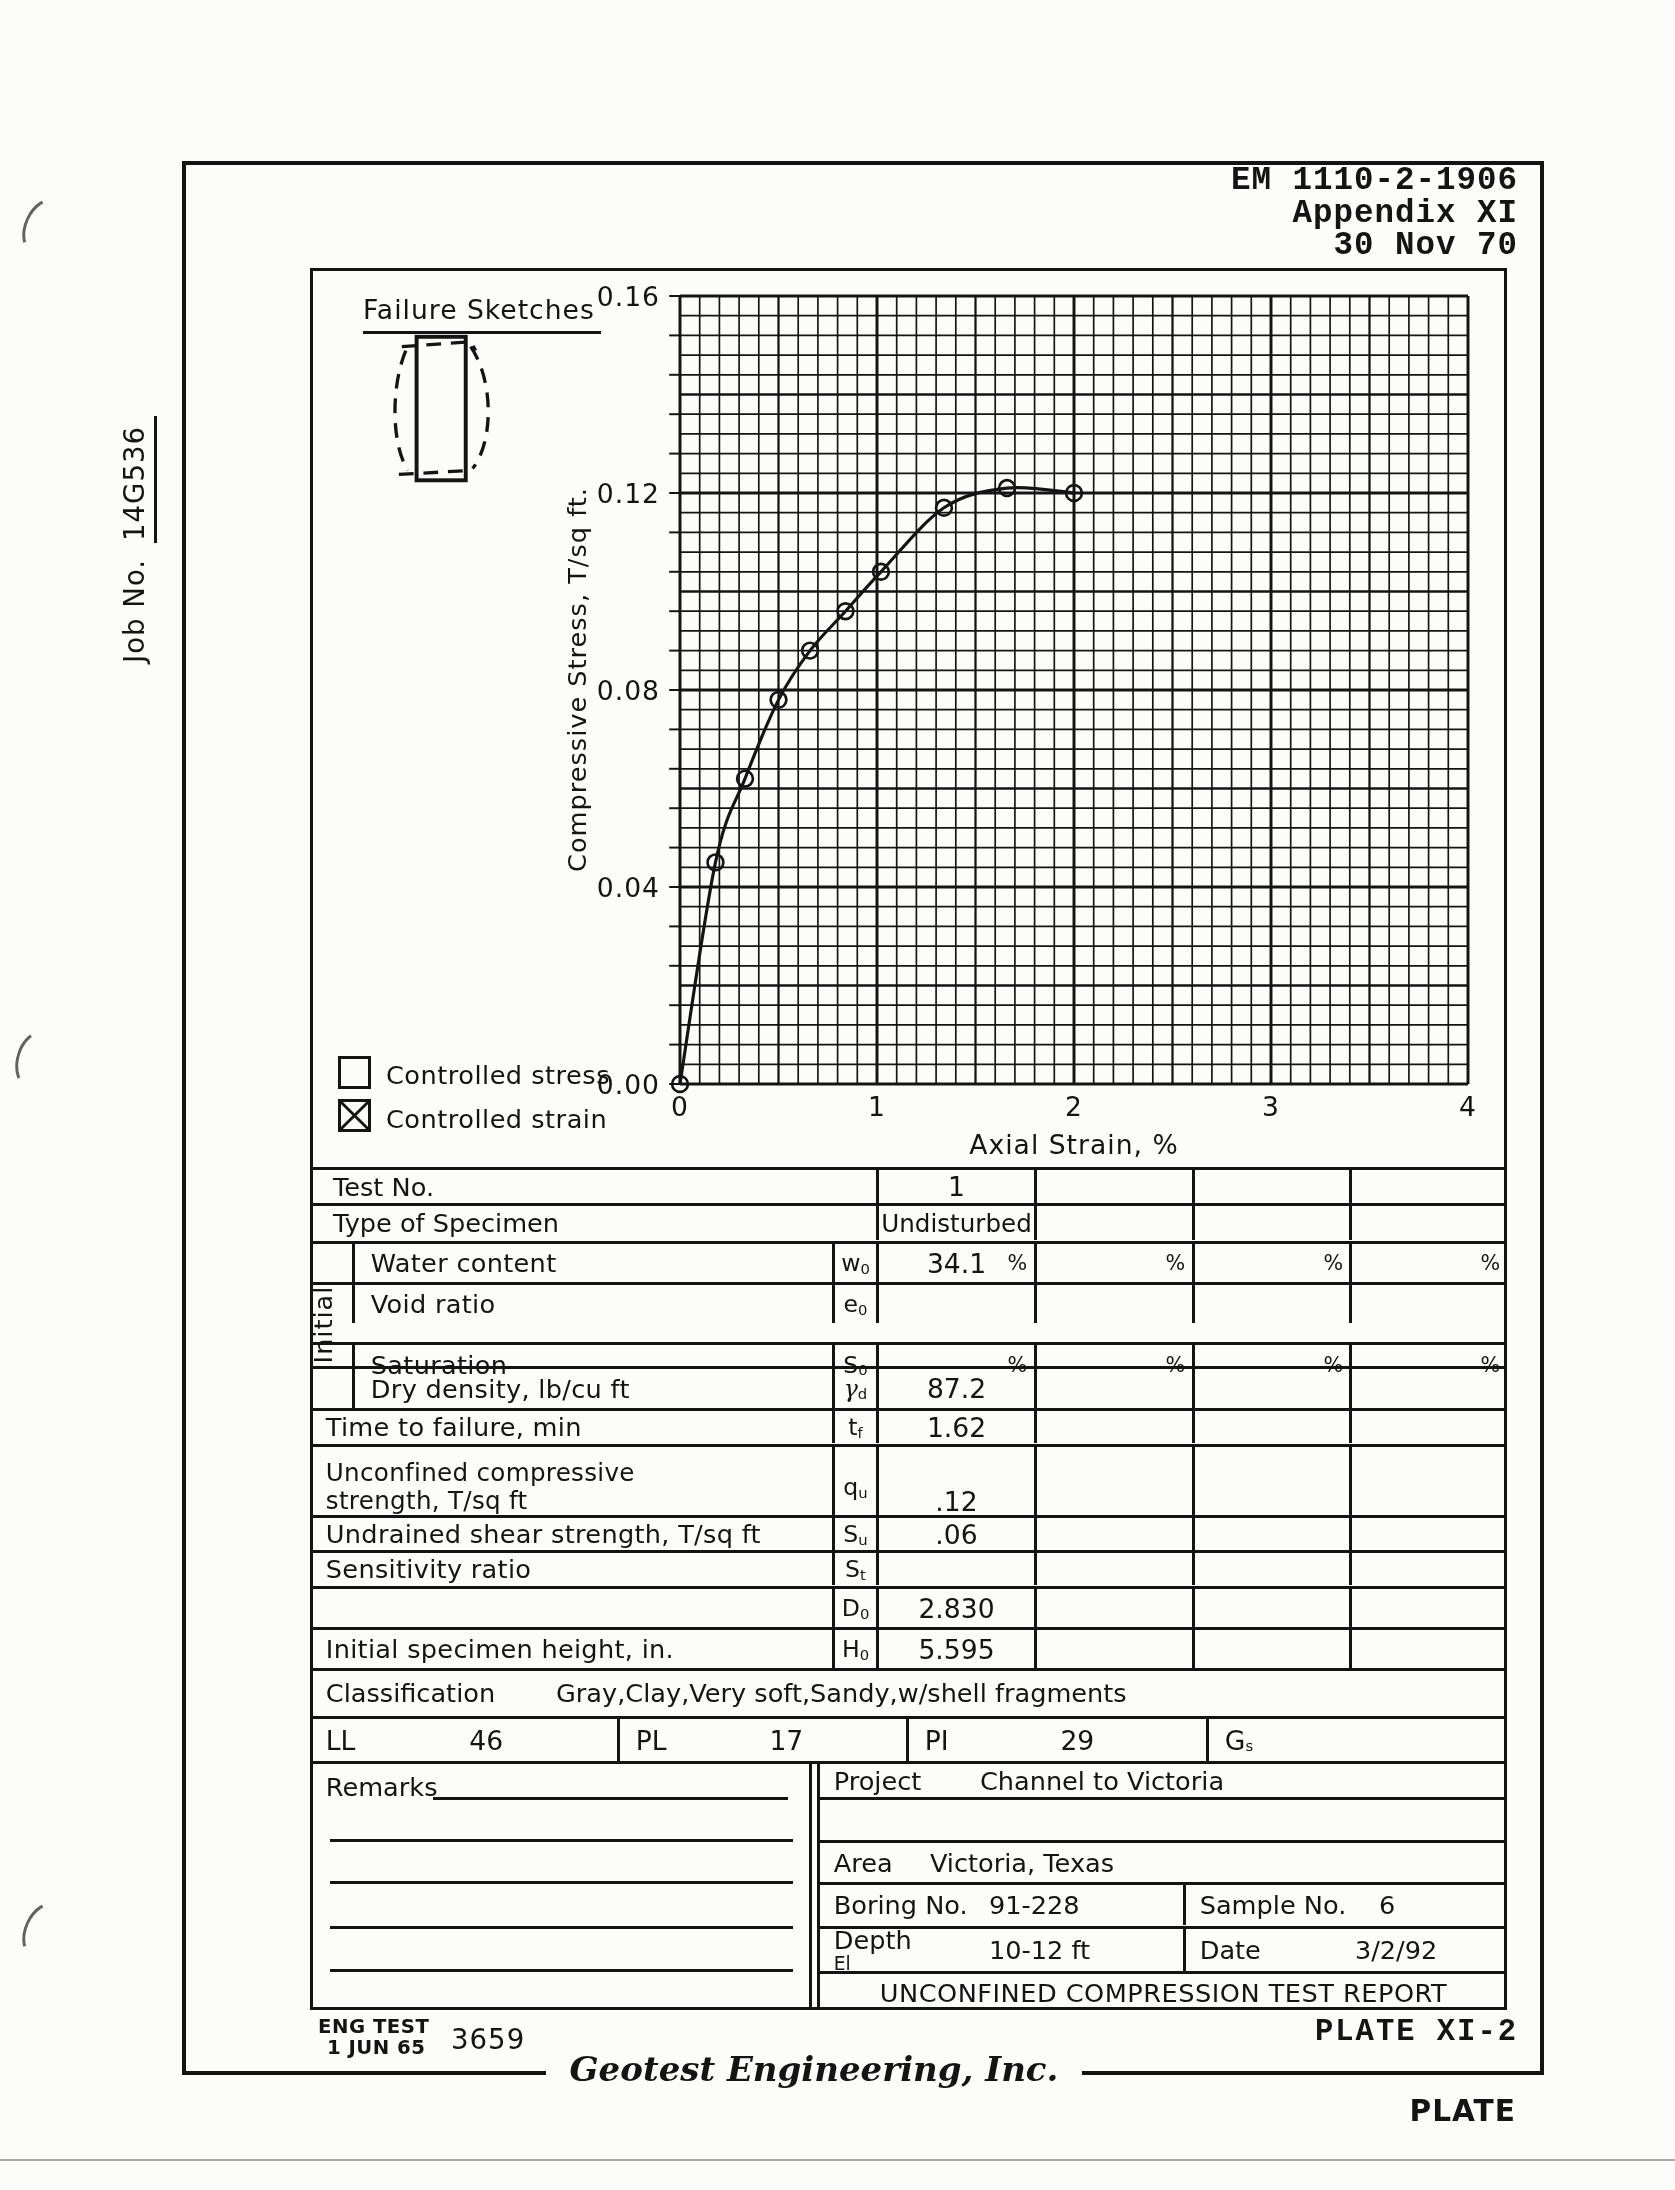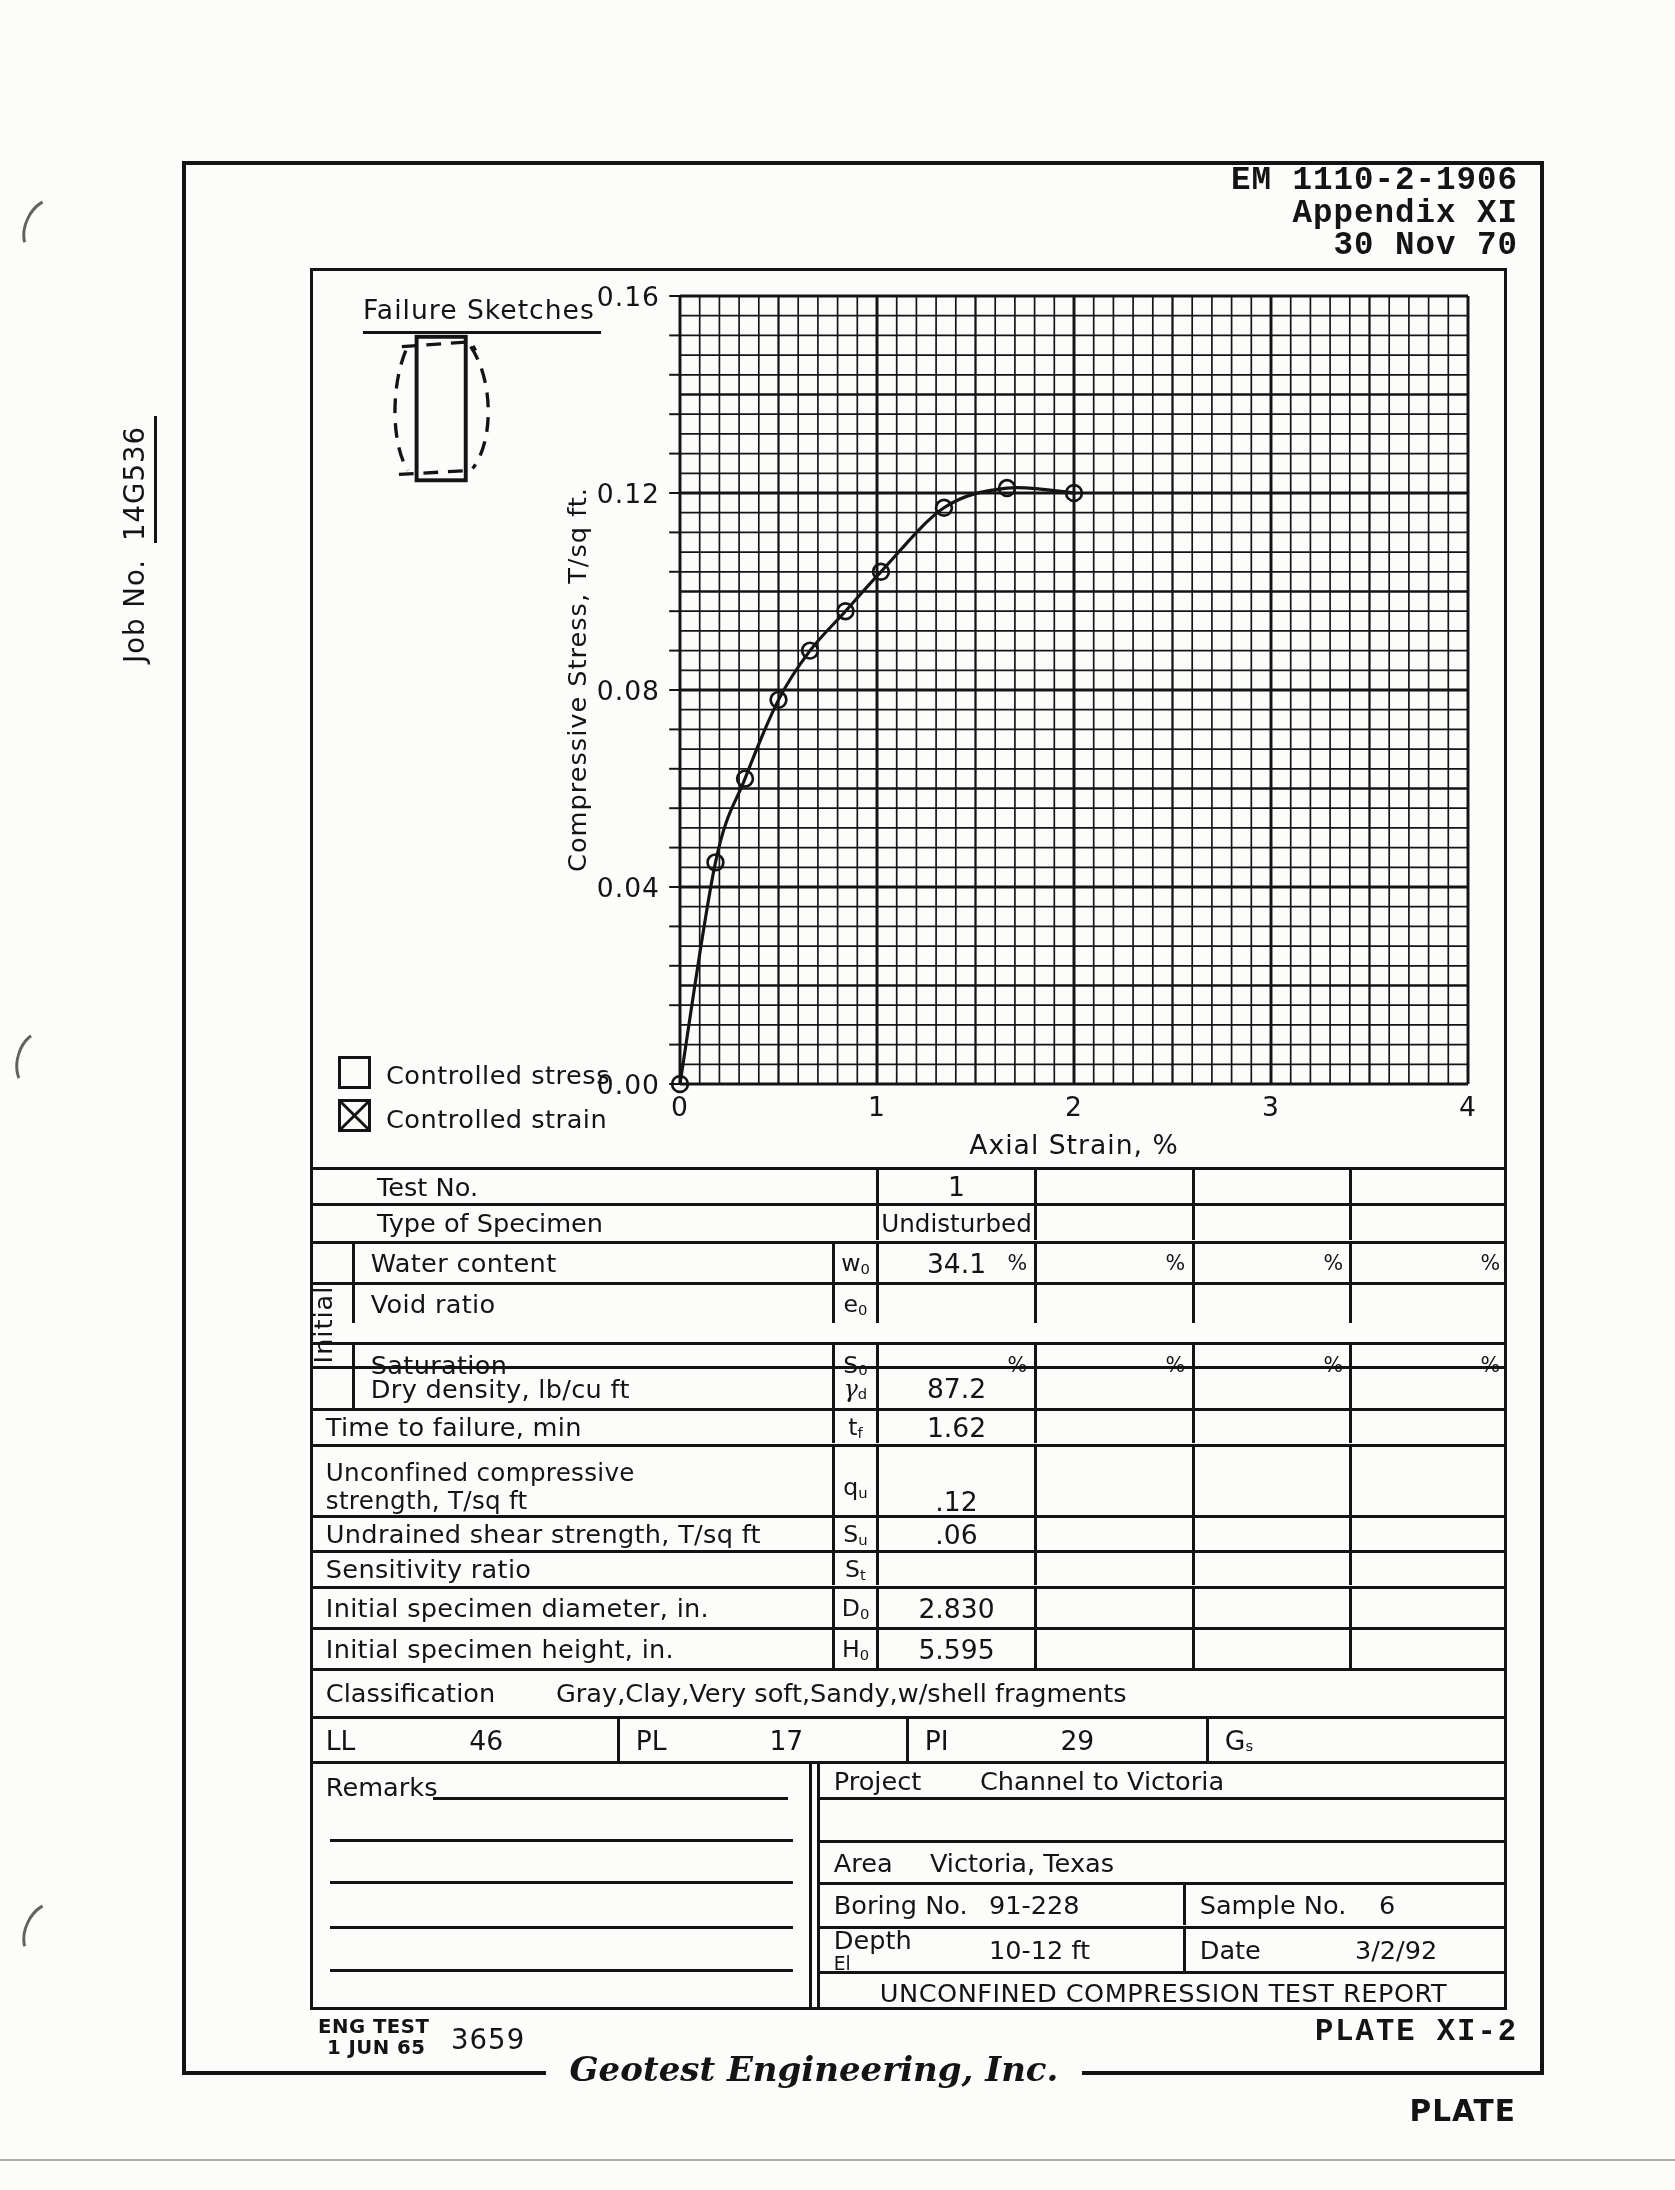--- a/index.html
+++ b/index.html
@@ -37,21 +37,21 @@
   .leg-box svg{position:absolute;left:-3px;top:-3px;}
   .leg-label{position:absolute;font-size:25.6px;letter-spacing:0.5px;}
 
   
   .ftable{position:absolute;left:310px;top:1167px;width:1197px;height:842px;}
   .trow{position:absolute;left:0;width:1197px;border-top:3px solid var(--ink);}
   .c{position:absolute;top:0;bottom:0;}
   .lab{left:0;right:675px;display:flex;align-items:center;padding-left:15.8px;font-size:25.6px;letter-spacing:0.3px;}
   .lab.two{flex-direction:column;align-items:flex-start;justify-content:center;font-size:24.6px;line-height:1.15;}
   .grp .lab{left:42px;border-left:3px solid var(--ink);}
-  .labwide{left:0;width:544px;display:flex;align-items:center;padding-left:23px;font-size:25.6px;margin-left:44px;}
+  .labwide{left:0;width:544px;display:flex;align-items:center;padding-left:23px;font-size:25.6px;}
   .sym{left:522px;width:44px;border-left:3px solid var(--ink);display:flex;align-items:center;justify-content:center;font-size:23.6px;}
   .sym sub{font-size:14.8px;transform:translateY(4.9px);}
   .sym .it{font-style:italic;font-family:"DejaVu Serif",serif;}
   .v{display:flex;align-items:center;justify-content:center;font-size:26.6px;}
   .v1{left:566px;width:158px;border-left:3px solid var(--ink);}
   .v2{left:724px;width:158px;border-left:3px solid var(--ink);}
   .v3{left:882px;width:158px;border-left:3px solid var(--ink);}
   .v4{left:1039px;width:158px;border-left:3px solid var(--ink);}
   .v.lowv{align-items:flex-end;padding-bottom:9.9px;}
   .unit{position:absolute;right:6.9px;top:50%;transform:translateY(-50%);font-size:20.7px;}
@@ -429,23 +429,20 @@
         </div>
       <div class="c v v1">
           <span></span>
         </div>
       <div class="c v v2"></div>
       <div class="c v v3"></div>
       <div class="c v v4"></div>
     </div>
 
     <div class="trow" style="top:419px;height:41px;">
-      <div class="c lab">
-          <span>Initial specimen diameter, in.</span>
-        </div>
       <div class="c sym">
           <span>D</span>
           <sub>0</sub>
         </div>
       <div class="c v v1">
           <span>2.830</span>
         </div>
       <div class="c v v2"></div>
       <div class="c v v3"></div>
       <div class="c v v4"></div>

